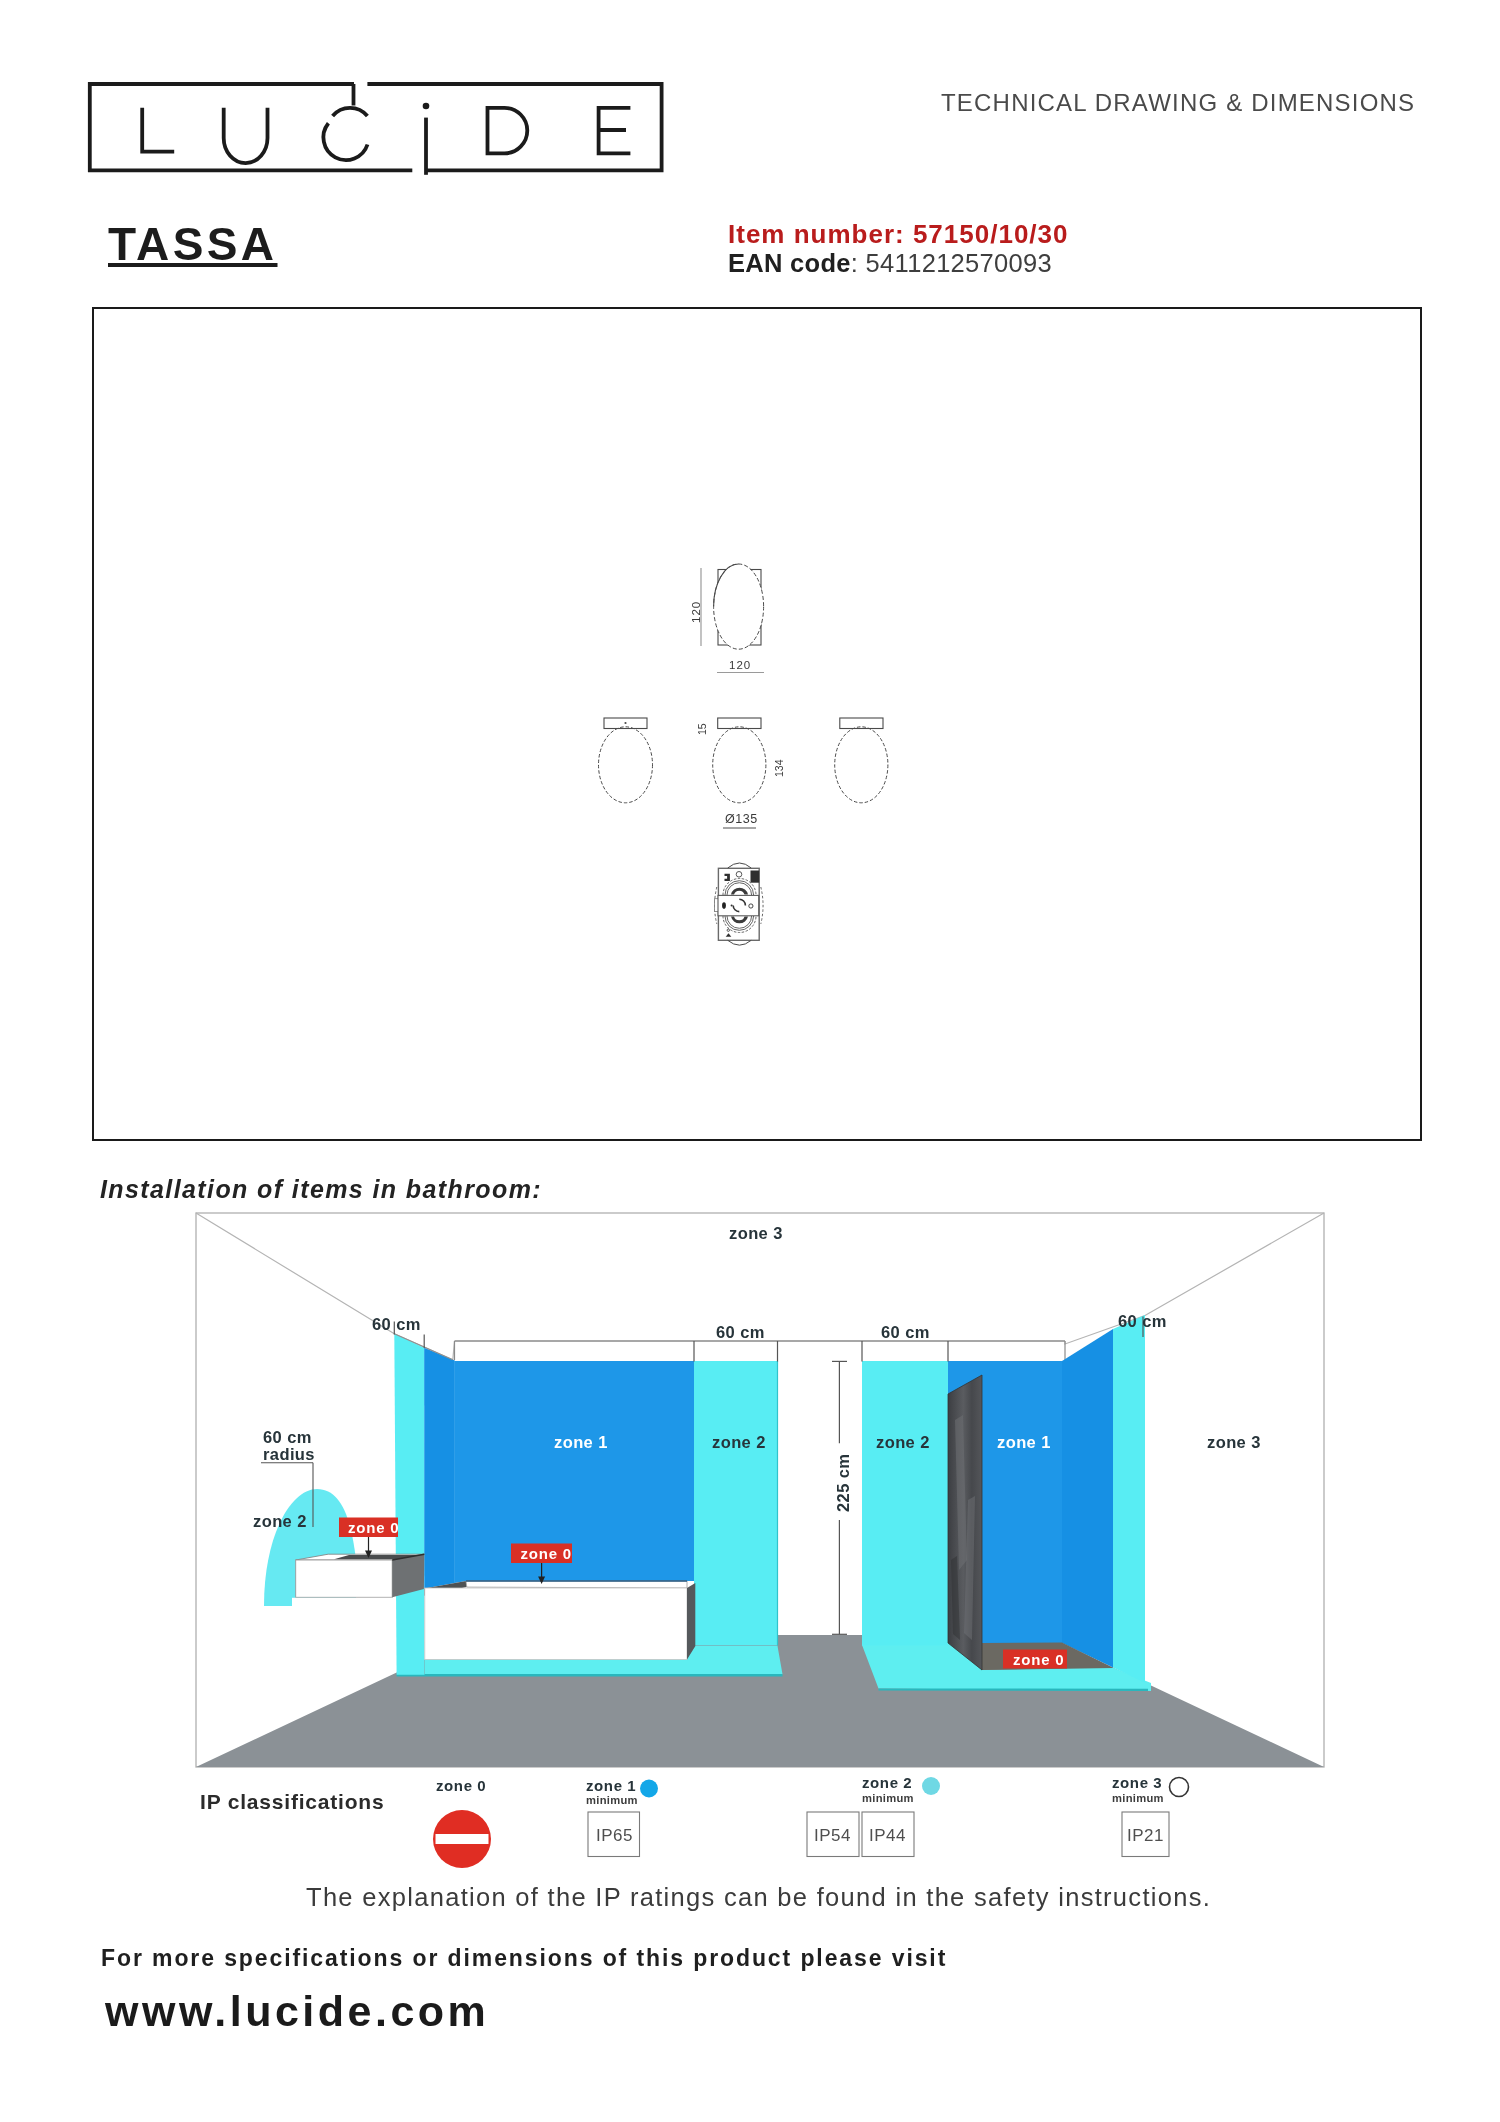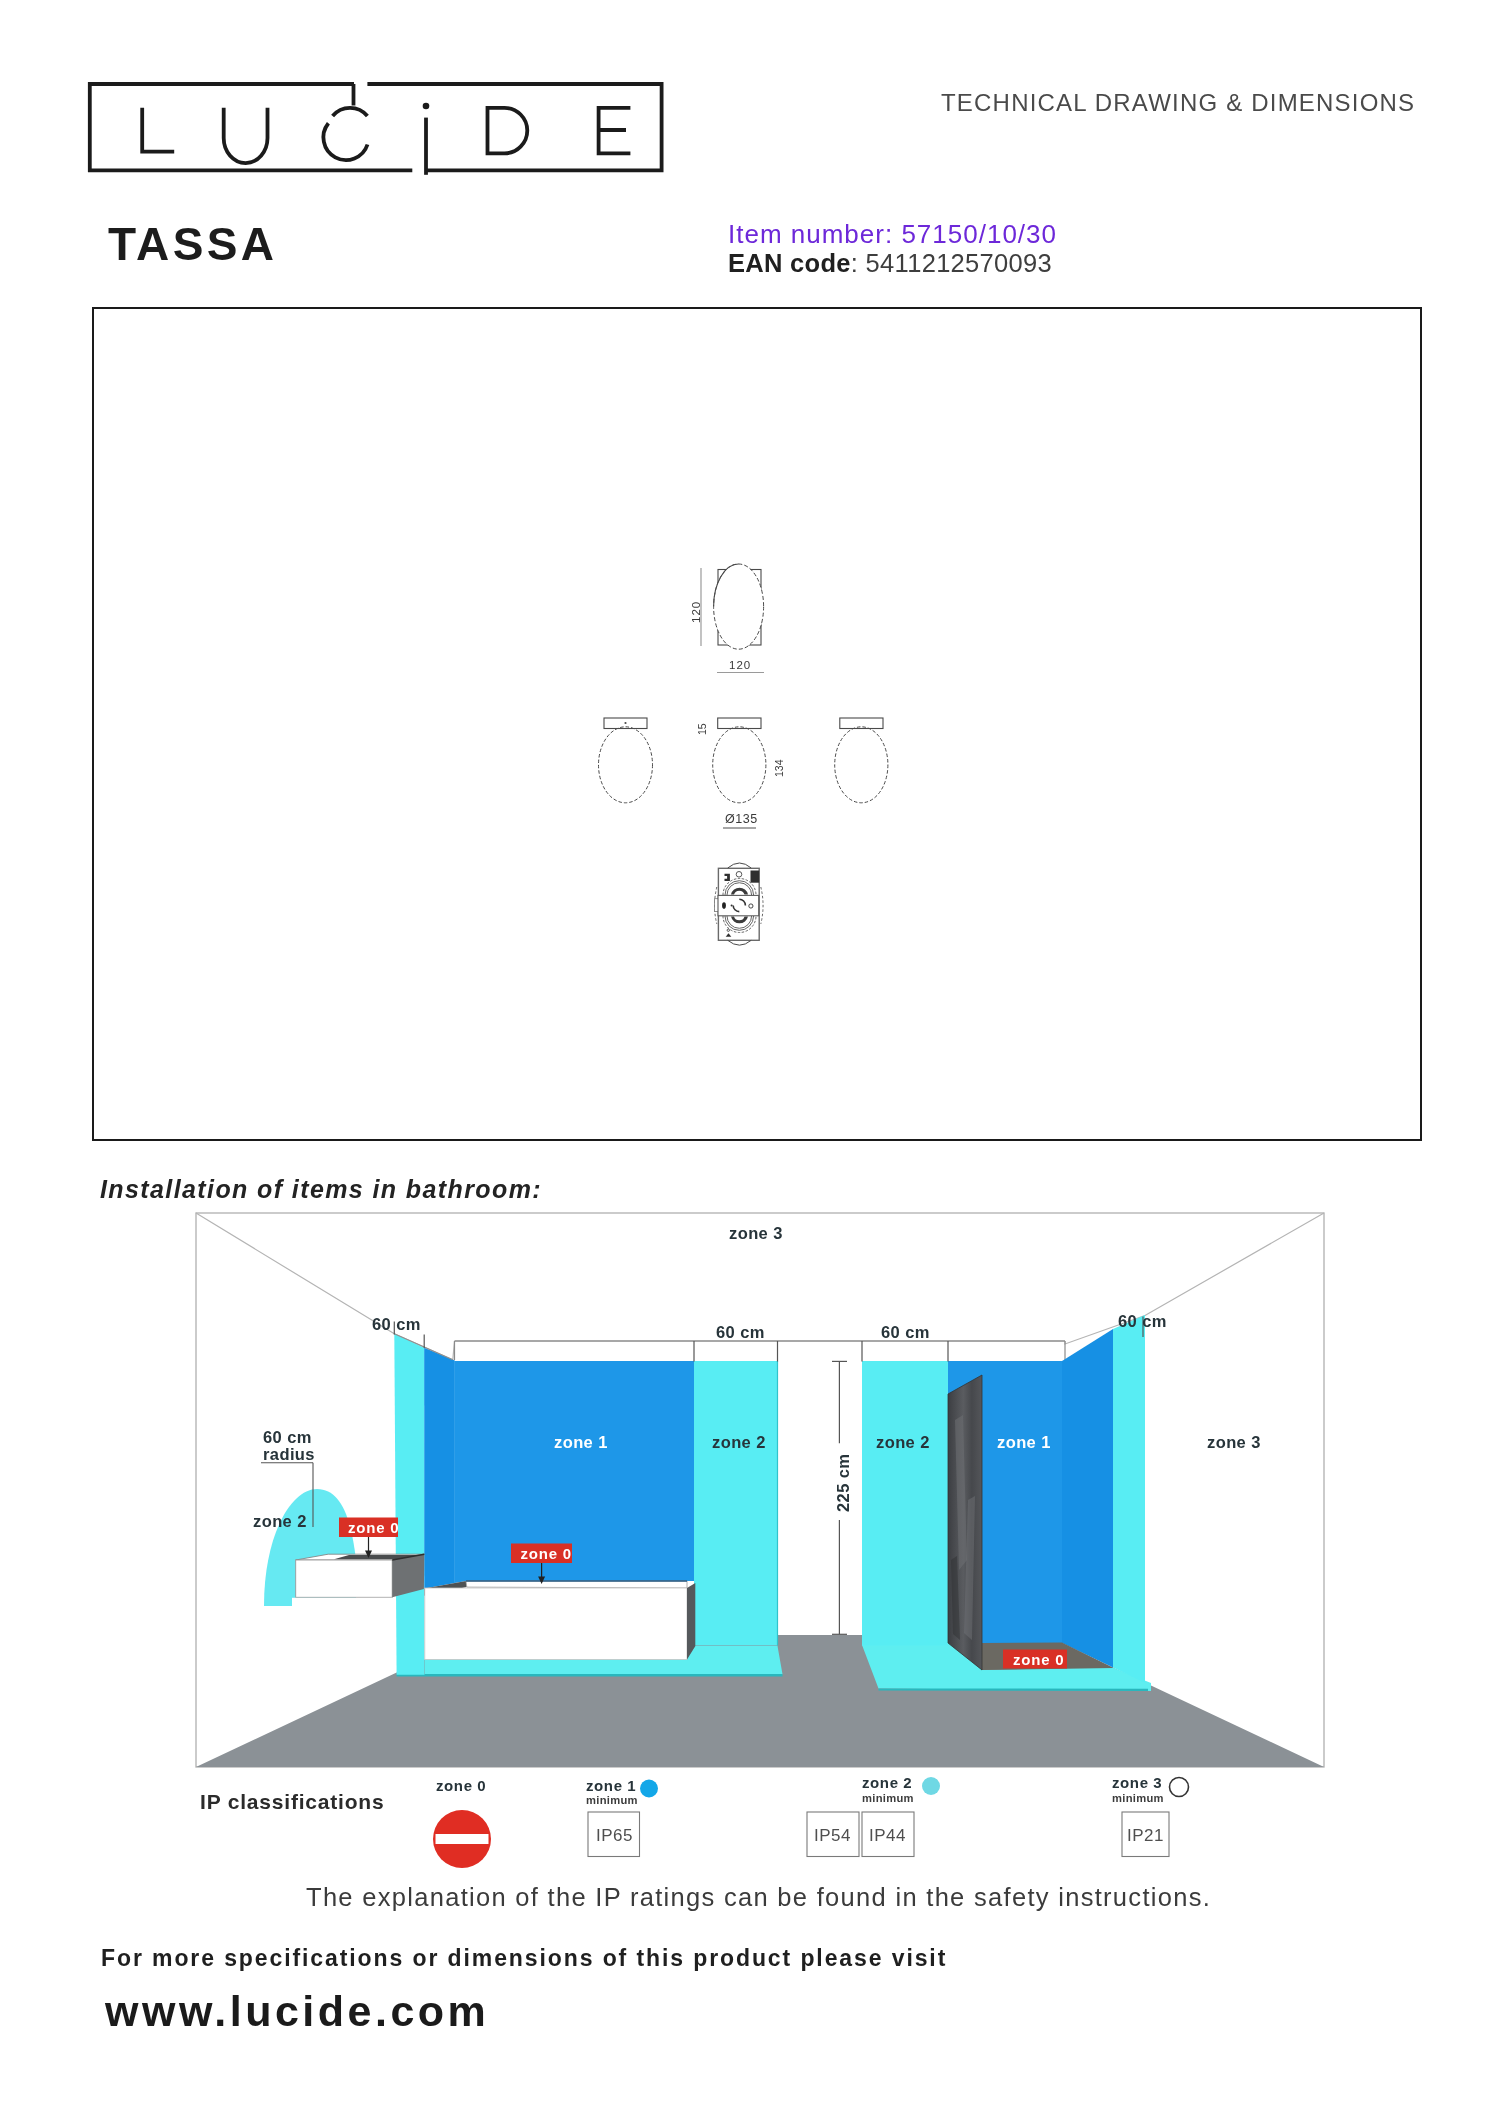--- a/index.html
+++ b/index.html
@@ -32,23 +32,23 @@
     <path d="M487.5,107.8 L487.5,153.4 L504.5,153.4 A 22.8 22.8 0 0 0 504.5,107.8 Z"></path>
 
     <path d="M630.4,107.8 L598.6,107.8 L598.6,153.4 L630.4,153.4 M598.6,130 L626,130"></path>
   </g>
 
   <circle cx="426" cy="106" r="3.3" fill="#1b1b1b"></circle>
 </svg>
 
 <div class="abs" style="left:941px;top:89px;font-size:24px;letter-spacing:1.2px;color:#4a4a4a;white-space:nowrap;">TECHNICAL DRAWING &amp; DIMENSIONS</div>
 
-<div class="abs" style="left:108px;top:217px;font-size:46px;font-weight:bold;letter-spacing:3.4px;color:#1c1c1c;white-space:nowrap;">TASSA</div>
-
-<div class="abs" style="left:728px;top:219px;font-size:26px;font-weight:normal;letter-spacing:1px;color:#6d28d9;white-space:nowrap;">Item number: 57150/10/30</div>
+<div class="abs" style="left:108px;top:217px;font-size:46px;font-weight:bold;letter-spacing:3.4px;color:#1c1c1c;white-space:nowrap;text-decoration:underline;">TASSA</div>
+
+<div class="abs" style="left:728px;top:219px;font-size:26px;font-weight:bold;letter-spacing:1px;color:#b91c1c;white-space:nowrap;">Item number: 57150/10/30</div>
 
 <div class="abs" style="left:728px;top:249px;font-size:25.5px;color:#3e3e3e;letter-spacing:0.3px;white-space:nowrap;"><b style="color:#202020;margin-top:13px;">EAN code</b>: 5411212570093</div>
 
 <div class="abs" style="left:92px;top:307px;width:1326px;height:830px;border:2.8px solid #1a1a1a;"></div>
 
 <svg class="abs" style="left:0;top:0;" width="1500" height="1160" viewBox="0 0 1500 1160">
 
   <g id="topview">
 
     <rect x="718" y="569.5" width="43" height="75.5" fill="none" stroke="#4a4a4a" stroke-width="1.1"></rect>

